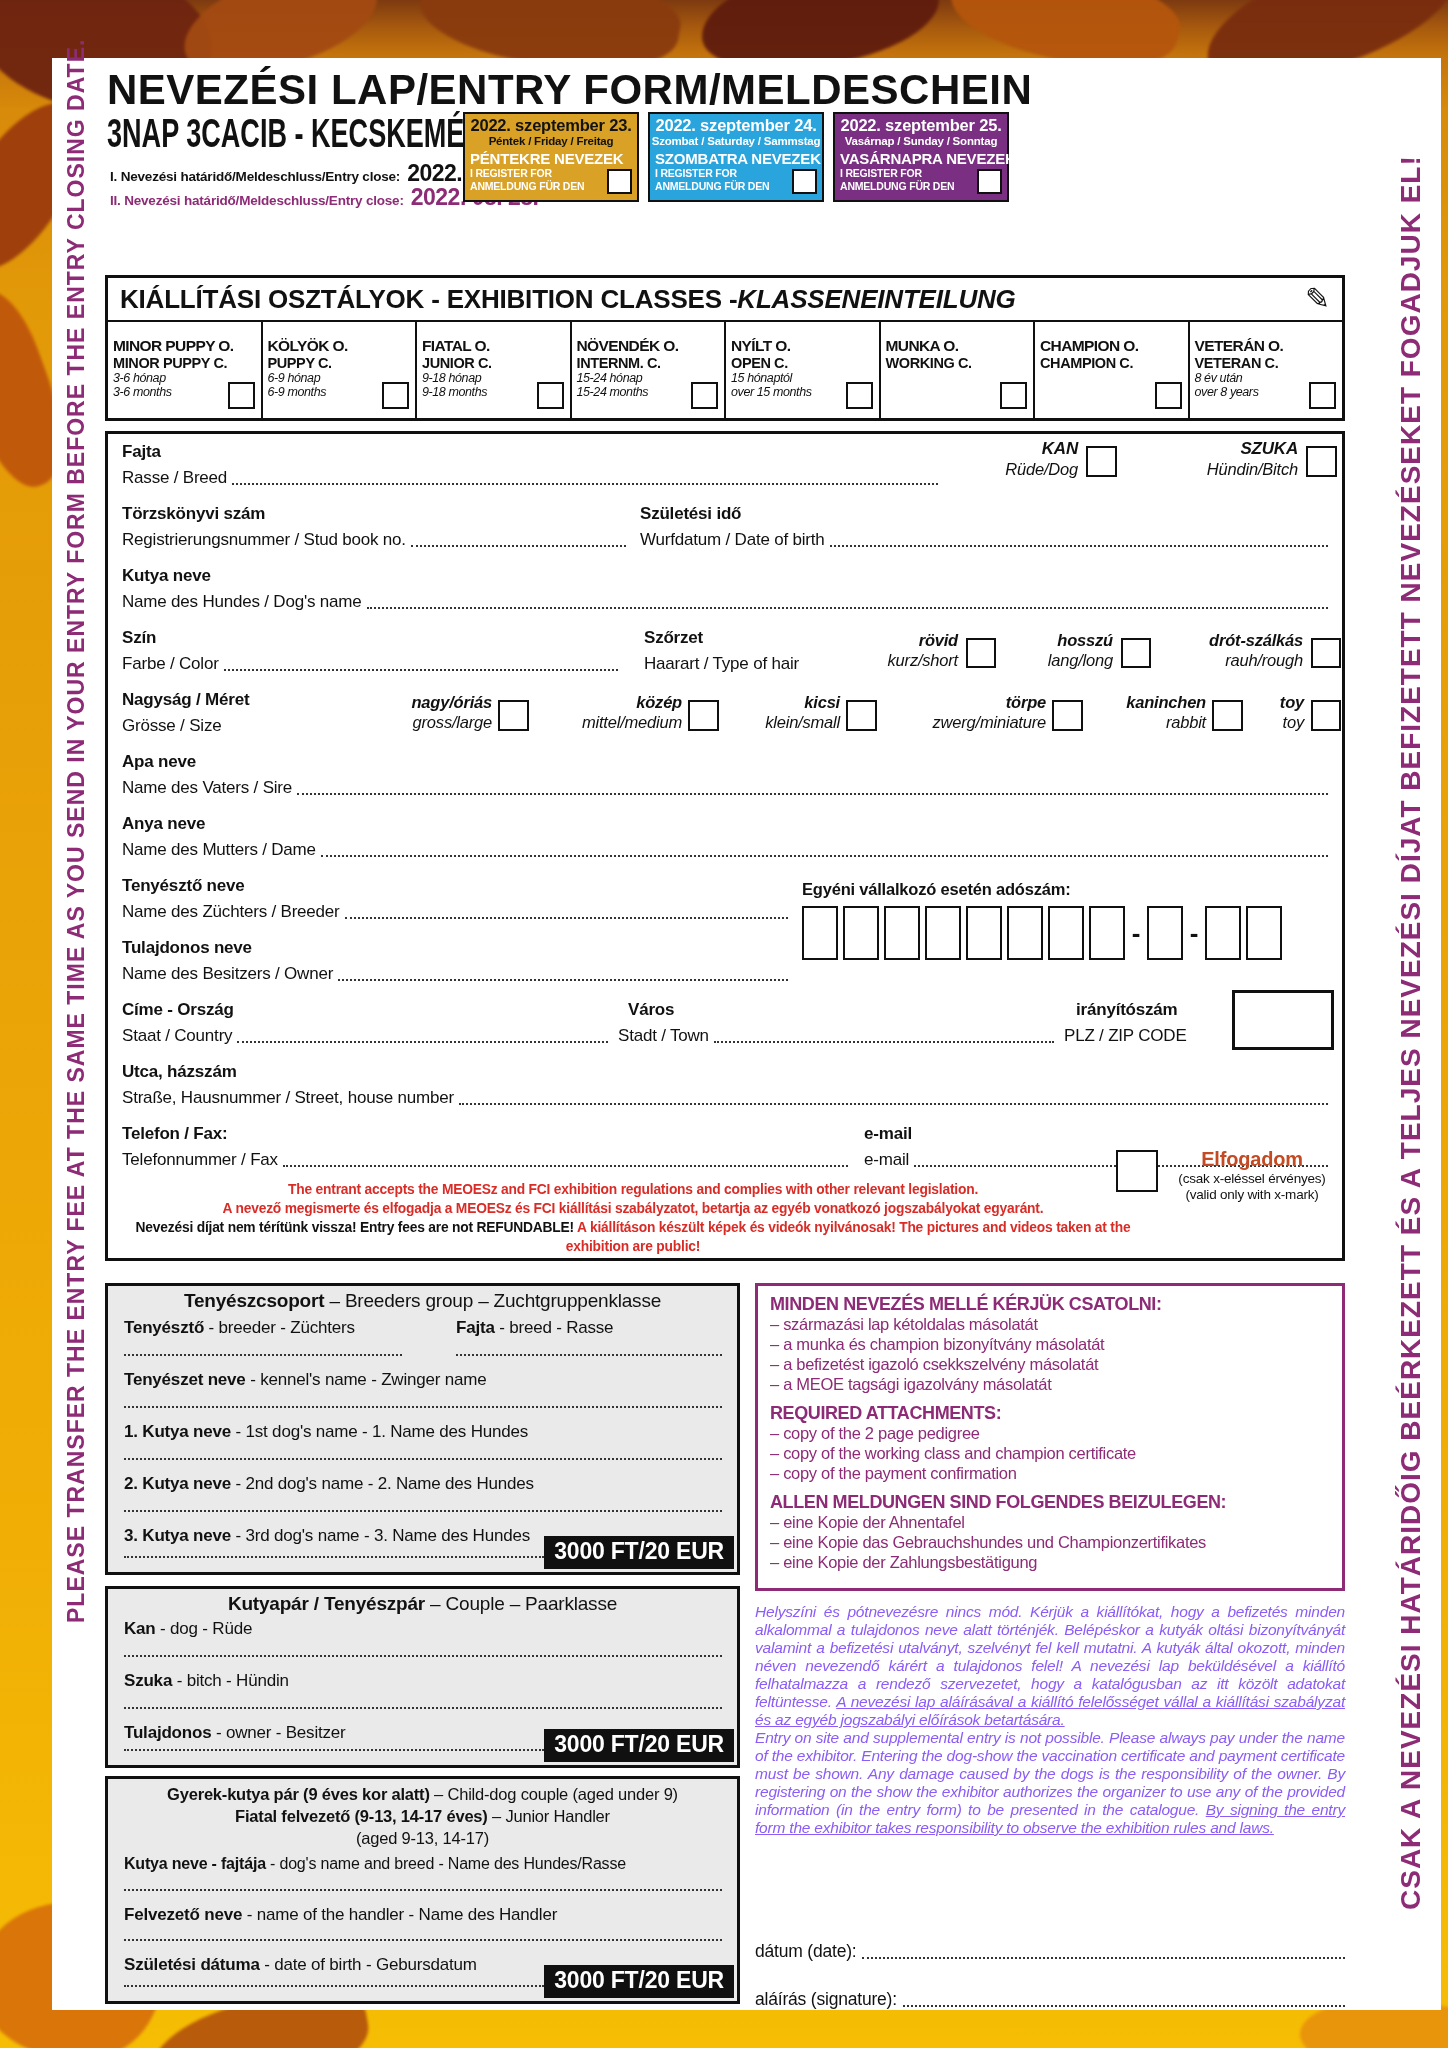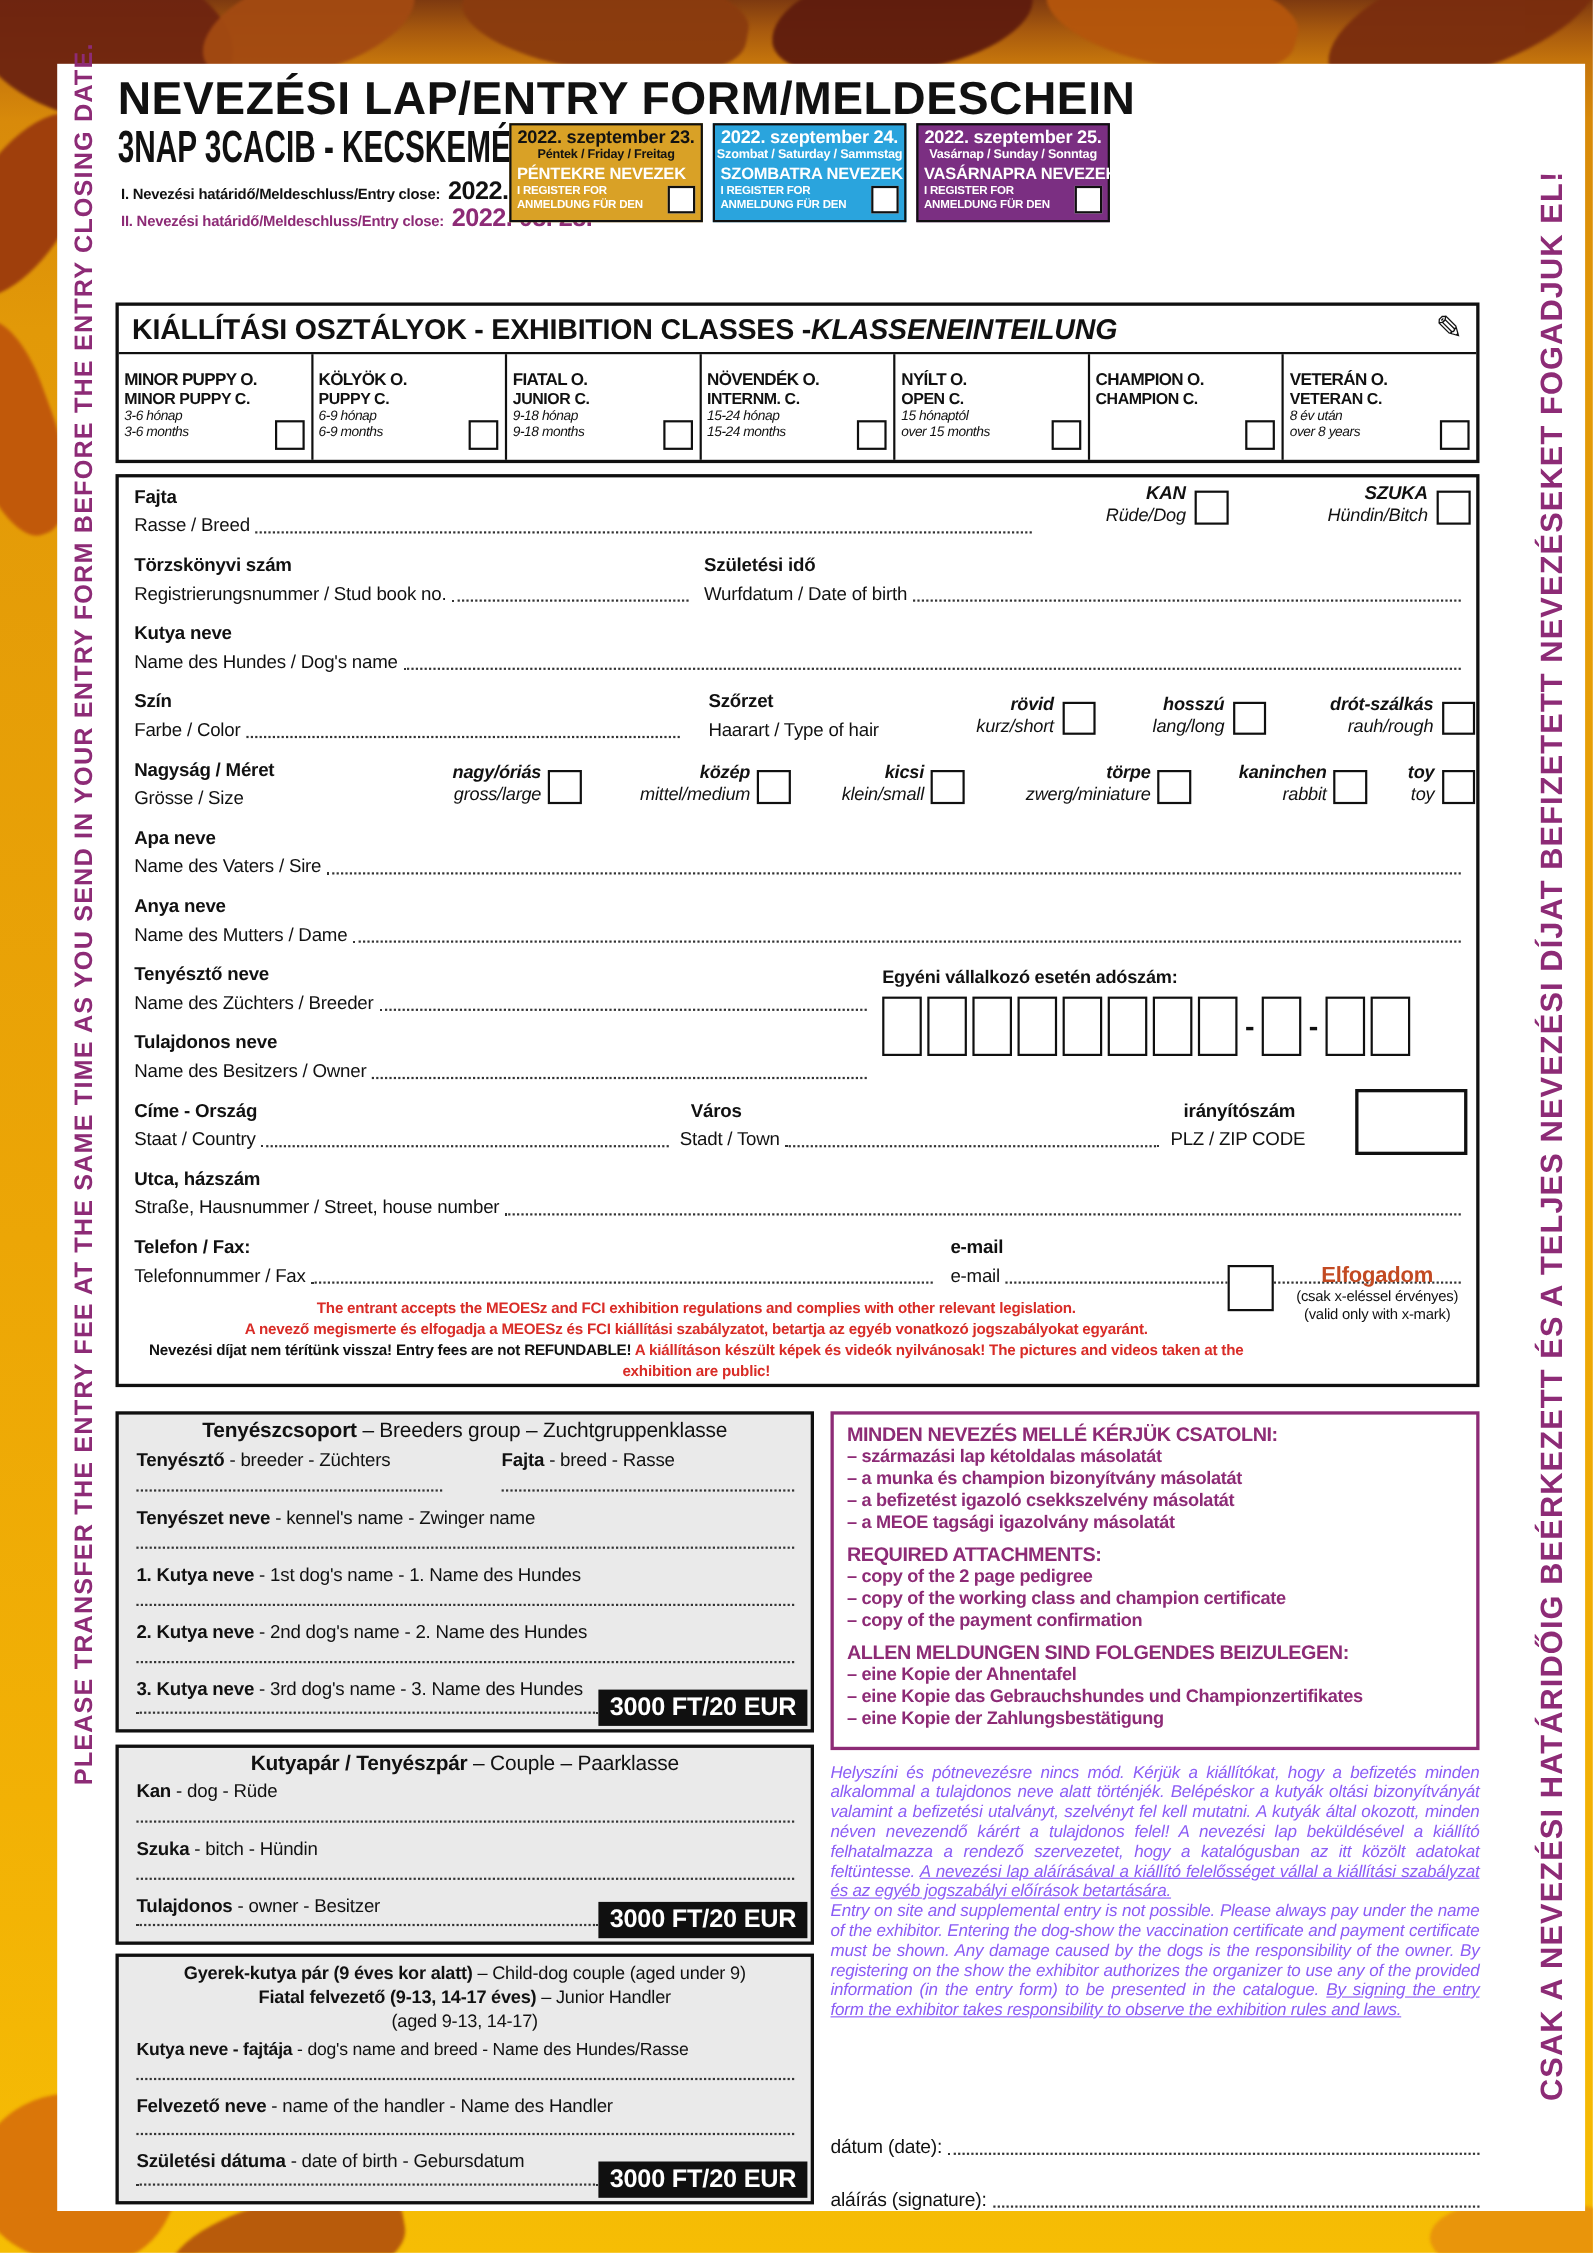--- a/index.html
+++ b/index.html
@@ -66,21 +66,21 @@
   .gtitle .b{font-weight:800;}
   .gtitle.small{font-size:16.5px;}
   .grow{position:absolute;font-size:17px;white-space:nowrap;}
   .grow .b{font-weight:700;}
   .gdot{position:absolute;border-bottom:2.6px dotted #333;height:2px;}
   .gbottom{position:absolute;left:16px;right:3px;bottom:3px;display:flex;align-items:flex-end;}
   .gbottom .dots{flex:1;border-bottom:2.6px dotted #333;margin-bottom:11px;}
   .badge{background:#101010;color:#fff;font-weight:800;font-size:23px;padding:2px 10px 4px;white-space:nowrap;}
   .pbox{position:absolute;left:703px;top:1225px;width:590px;height:308px;border:3px solid #8d2b76;box-sizing:border-box;padding:8px 12px;color:#8d2b76;}
   .pt{font-size:18px;font-weight:800;line-height:20px;letter-spacing:-.4px;white-space:nowrap;}
-  .pi{font-size:16.5px;font-weight:700;line-height:20px;letter-spacing:-.3px;white-space:nowrap;}
+  .pi{font-size:16.5px;font-weight:400;line-height:20px;letter-spacing:-.3px;white-space:nowrap;}
   .pgap{height:9px;}
   .terms{position:absolute;left:703px;top:1545px;width:590px;font-size:15.5px;line-height:18px;font-style:italic;text-align:justify;color:#8b5cf6;}
   .terms .u{text-decoration:underline;}
   .signrow{position:absolute;left:703px;width:590px;display:flex;align-items:flex-end;font-size:17.5px;height:26px;}
   .signrow .dots{flex:1;border-bottom:2.6px dotted #333;margin:0 0 3px 6px;}
 </style>
 </head>
 <body>
 
 <div>
@@ -181,20 +181,25 @@
           </div>
         <div class="ccb"></div>
       </div>
       <div class="col">
         <div class="c-hu">NYÍLT O.</div>
         <div class="c-en">OPEN C.</div>
         <div class="c-age">
             <div>15 hónaptól</div>
             <div>over 15 months</div>
           </div>
+        <div class="ccb"></div>
+      </div>
+      <div class="col">
+        <div class="c-hu">MUNKA O.</div>
+        <div class="c-en">WORKING C.</div>
         <div class="ccb"></div>
       </div>
       <div class="col">
         <div class="c-hu">CHAMPION O.</div>
         <div class="c-en">CHAMPION C.</div>
         <div class="ccb"></div>
       </div>
       <div class="col">
         <div class="c-hu">VETERÁN O.</div>
         <div class="c-en">VETERAN C.</div>

